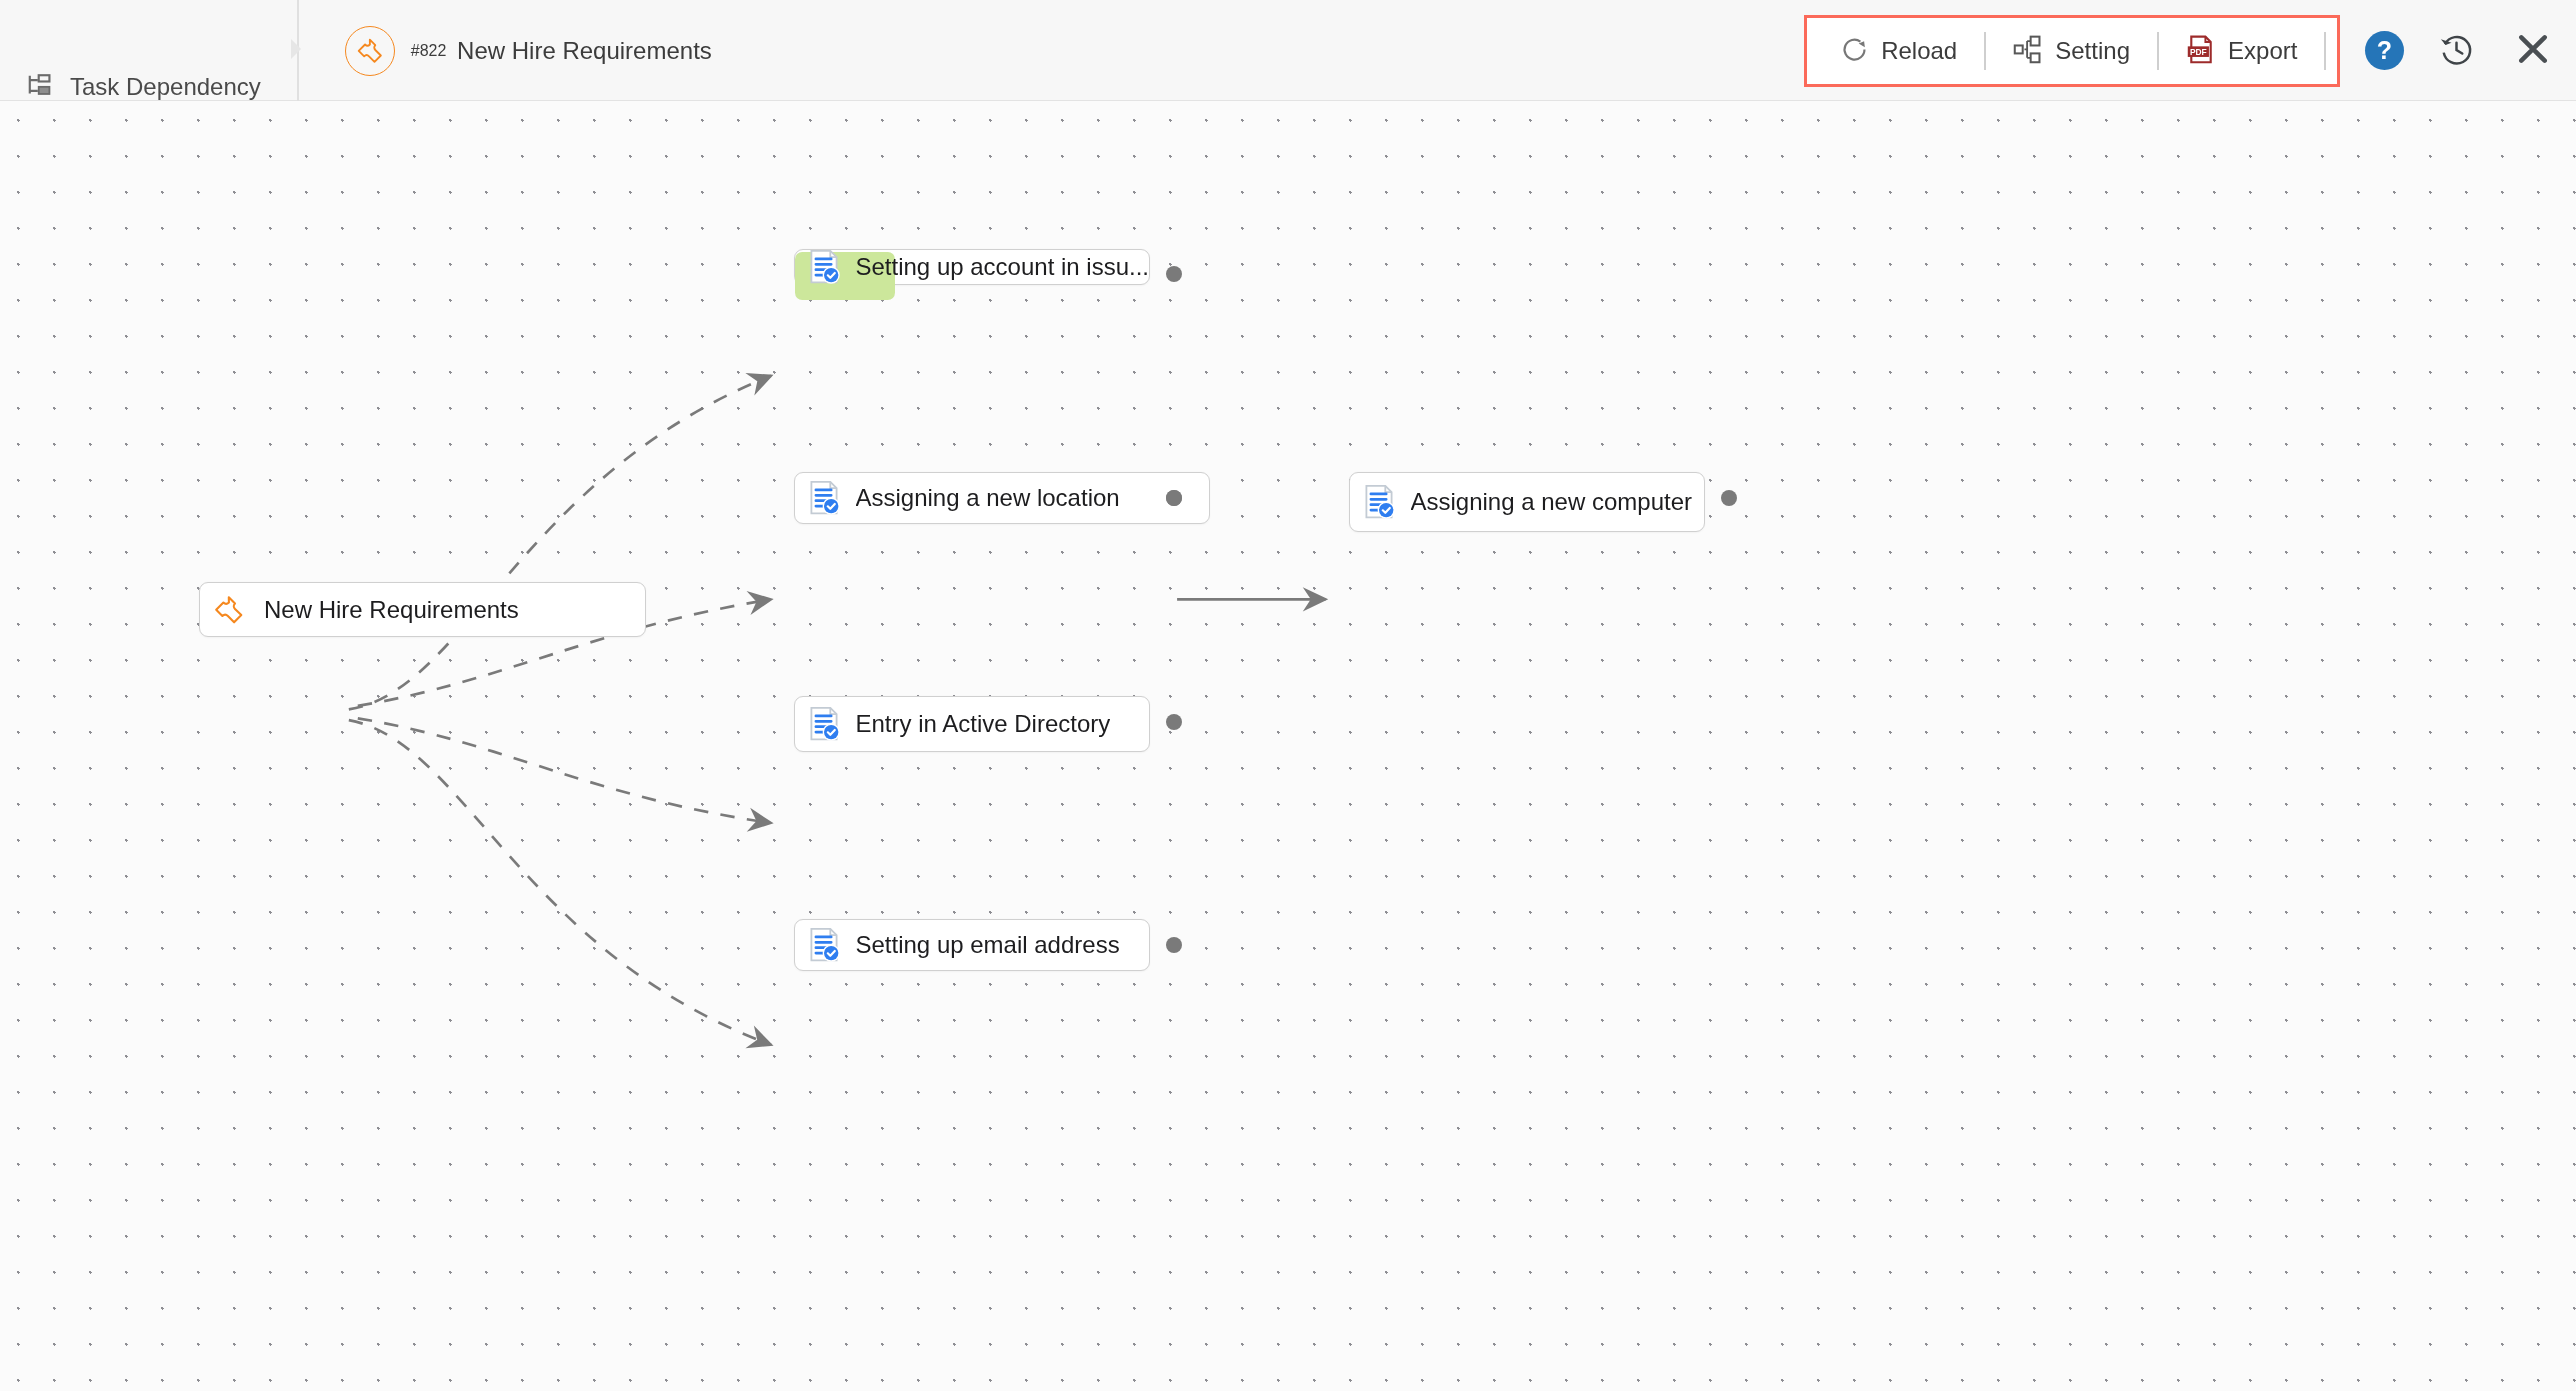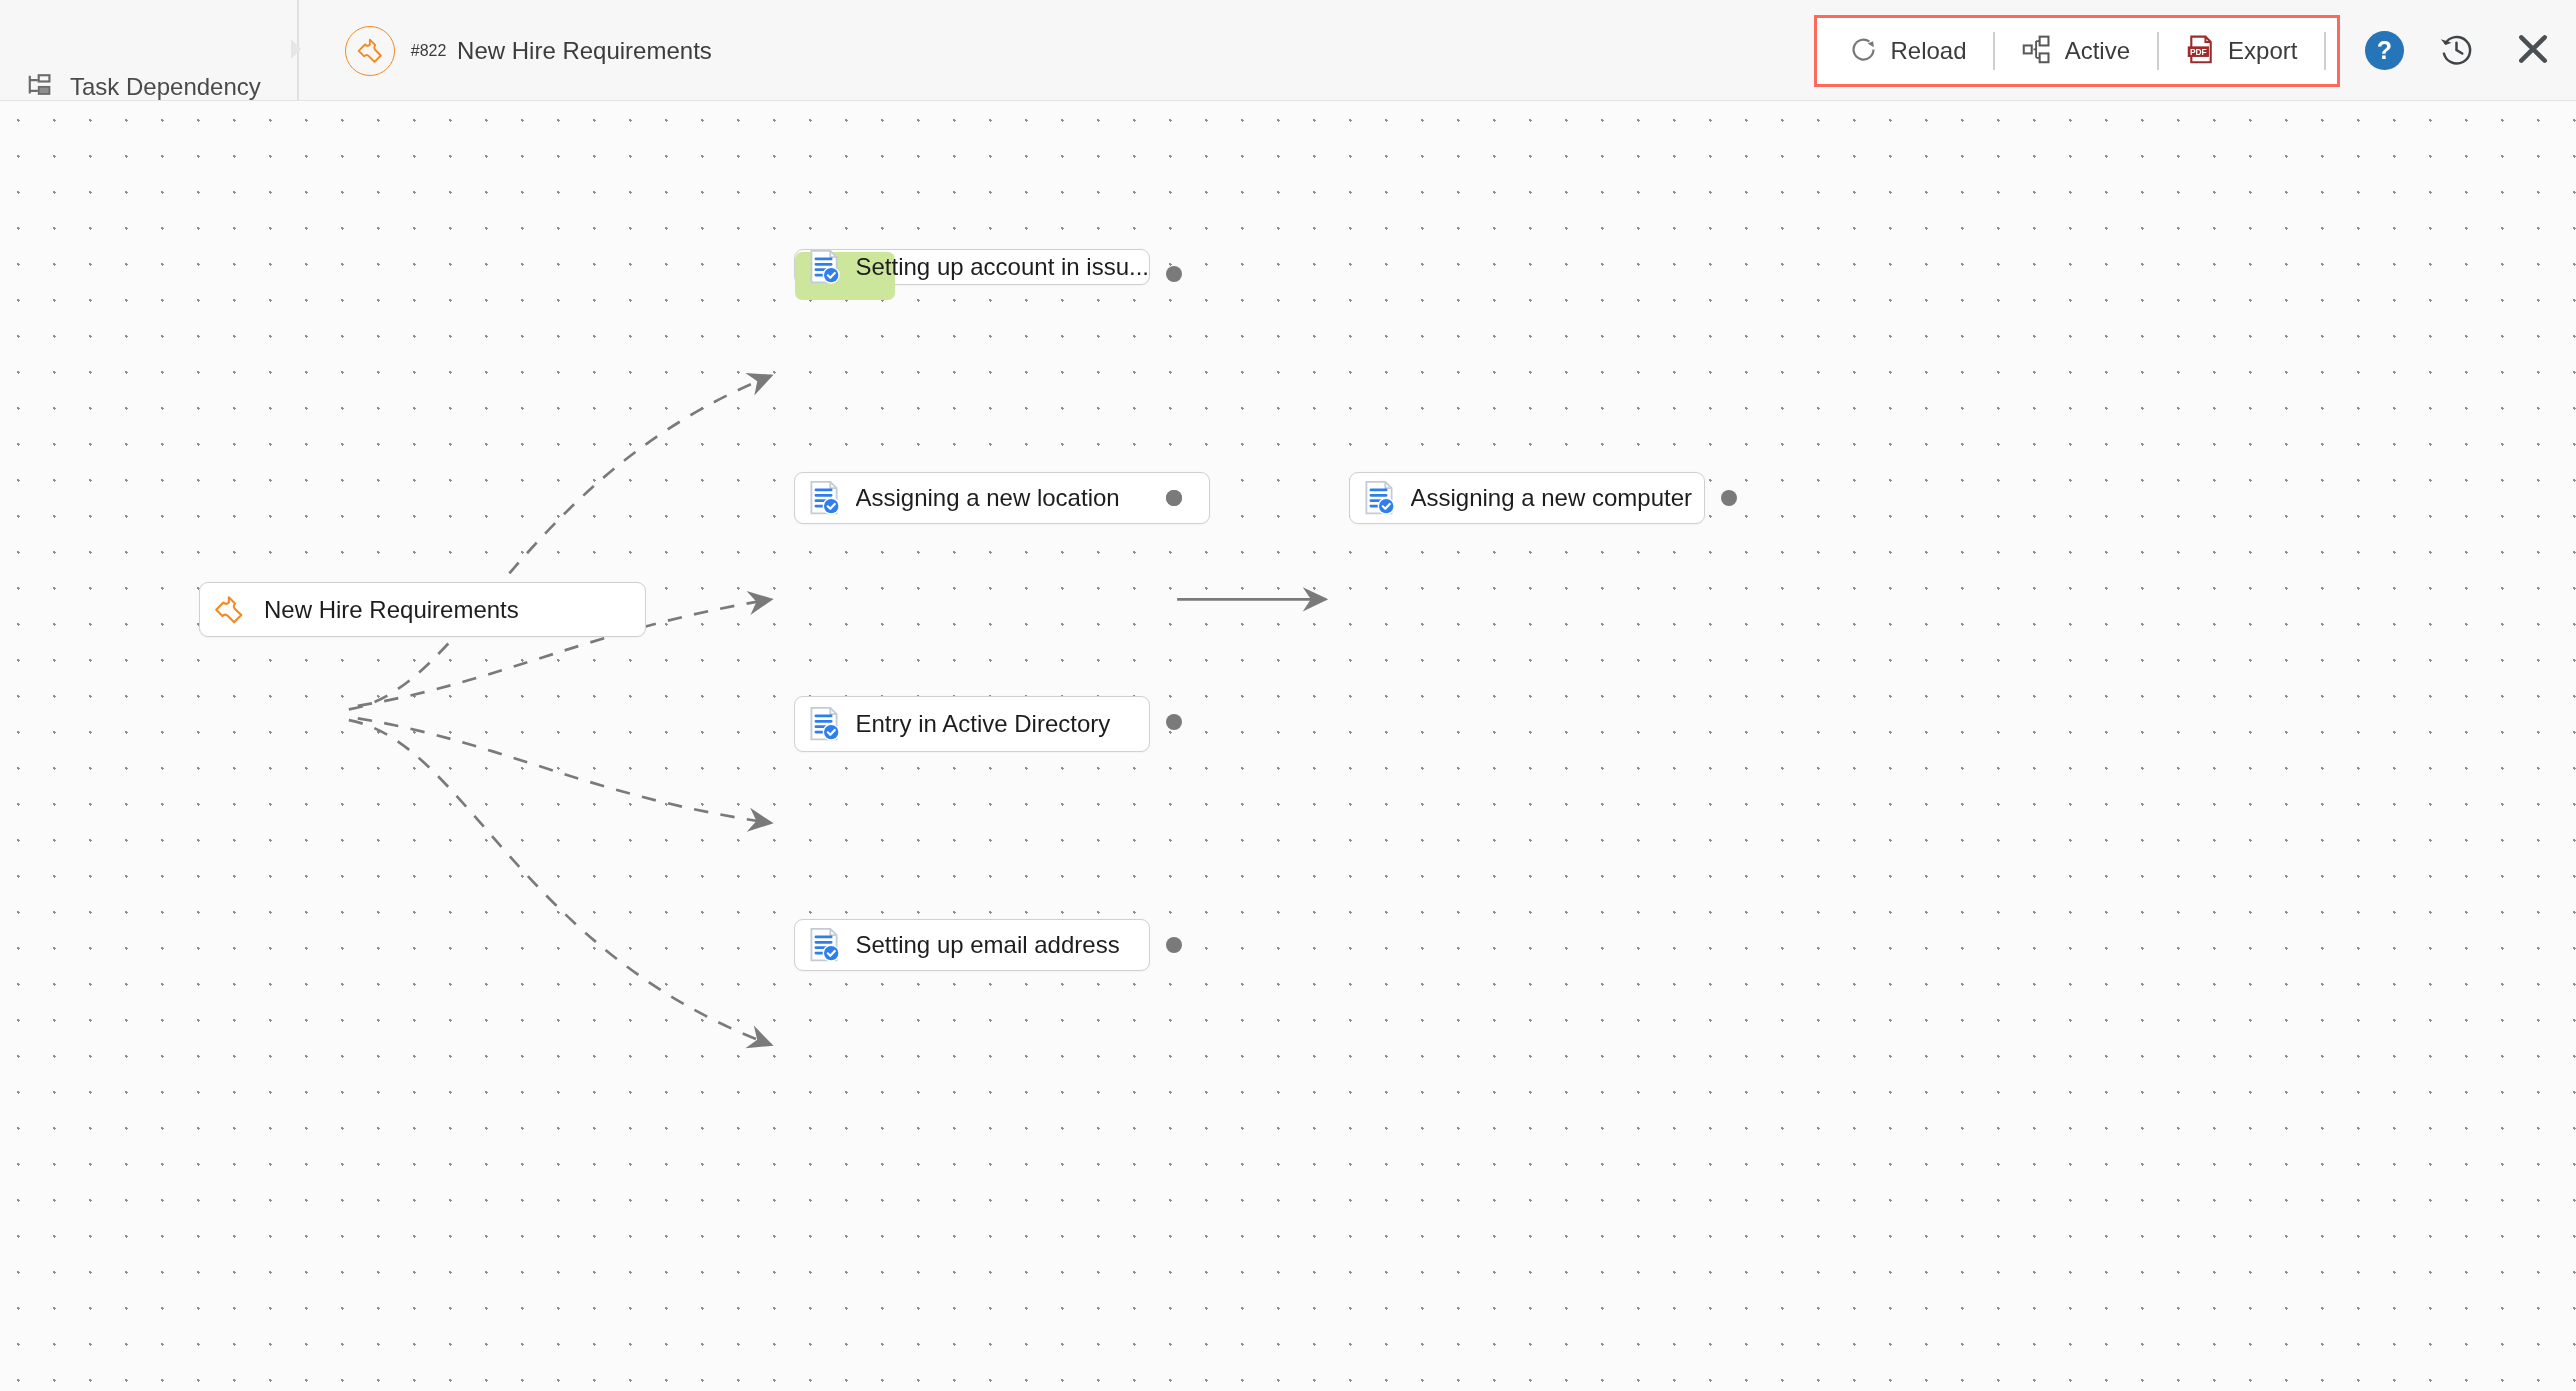--- a/index.html
+++ b/index.html
@@ -222,21 +222,21 @@
 
       <div class="tb-btn">
         <span>
           <svg width="30" height="30" viewBox="0 0 34 34">
             <rect x="2" y="13" width="9" height="9" fill="none" stroke="#585858" stroke-width="2.3"></rect>
             <path d="M13 17.5 L16 17.5 M16 8 L16 27 M16 8 L20 8 M16 27 L20 27" stroke="#585858" stroke-width="2.1" fill="none"></path>
             <rect x="20" y="3" width="10" height="10" fill="none" stroke="#585858" stroke-width="2.3"></rect>
             <rect x="20" y="22" width="10" height="10" fill="none" stroke="#585858" stroke-width="2.3"></rect>
           </svg>
         </span>
-        <span class="tb-label">Active</span>
+        <span class="tb-label">Setting</span>
       </div>
 
       <div class="tb-div"></div>
 
       <div class="tb-btn">
         <span>
           <svg width="30" height="32" viewBox="0 0 34 36">
             <path d="M6 4 L22 4 L28 10 L28 33 L6 33 Z" fill="#ffffff" stroke="#9d2b2b" stroke-width="2.4"></path>
             <path d="M22 4 L22 10 L28 10" fill="none" stroke="#9d2b2b" stroke-width="2.2"></path>
             <rect x="2" y="15" width="24" height="12" fill="#9d2b2b"></rect>
@@ -326,21 +326,21 @@
             <path d="M27 3 V10 H34" fill="none" stroke="#c3cbd4" stroke-width="2"></path>
             <path d="M11 12 H28 M11 18 H28 M11 24 H23 M11 30 H19" stroke="#2f7ef0" stroke-width="3" stroke-linecap="round"></path>
             <circle cx="28" cy="30" r="9.5" fill="#ffffff"></circle>
             <circle cx="28" cy="30" r="8" fill="#2f7ef0"></circle>
             <path d="M24.2 30.2 L27 33 L32 27.6" fill="none" stroke="#ffffff" stroke-width="2.4" stroke-linecap="round" stroke-linejoin="round"></path>
           </svg>
         </span>
         <span class="node-label">Assigning a new location</span>
       </div>
       <div class="conn-dot" style="left: 1166px; top: 389px; background: rgb(122, 122, 122);"></div>
-      <div class="node" style="left: 1349px; top: 371px; width: 356px; height: 52px;">
+      <div class="node" style="left: 1349px; top: 371px; width: 356px; height: 60px;">
         <span class="node-icon">
           <svg width="36" height="38" viewBox="0 0 40 42">
             <path d="M6 3 H27 L34 10 V38 H6 Z" fill="#ffffff" stroke="#c3cbd4" stroke-width="2"></path>
             <path d="M27 3 V10 H34" fill="none" stroke="#c3cbd4" stroke-width="2"></path>
             <path d="M11 12 H28 M11 18 H28 M11 24 H23 M11 30 H19" stroke="#2f7ef0" stroke-width="3" stroke-linecap="round"></path>
             <circle cx="28" cy="30" r="9.5" fill="#ffffff"></circle>
             <circle cx="28" cy="30" r="8" fill="#2f7ef0"></circle>
             <path d="M24.2 30.2 L27 33 L32 27.6" fill="none" stroke="#ffffff" stroke-width="2.4" stroke-linecap="round" stroke-linejoin="round"></path>
           </svg>
         </span>

